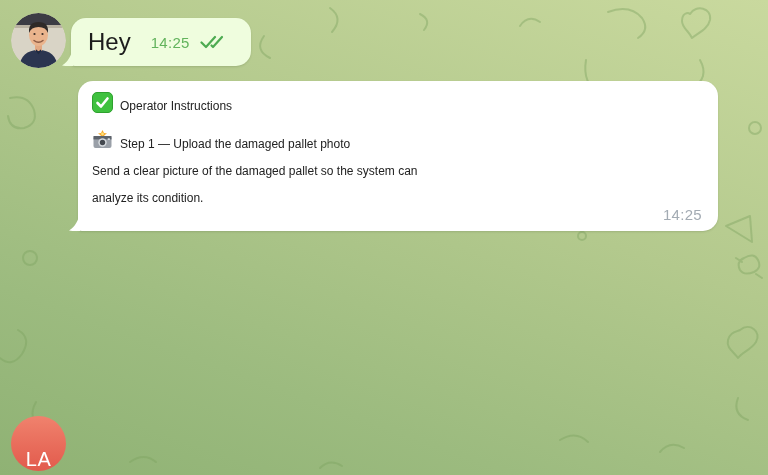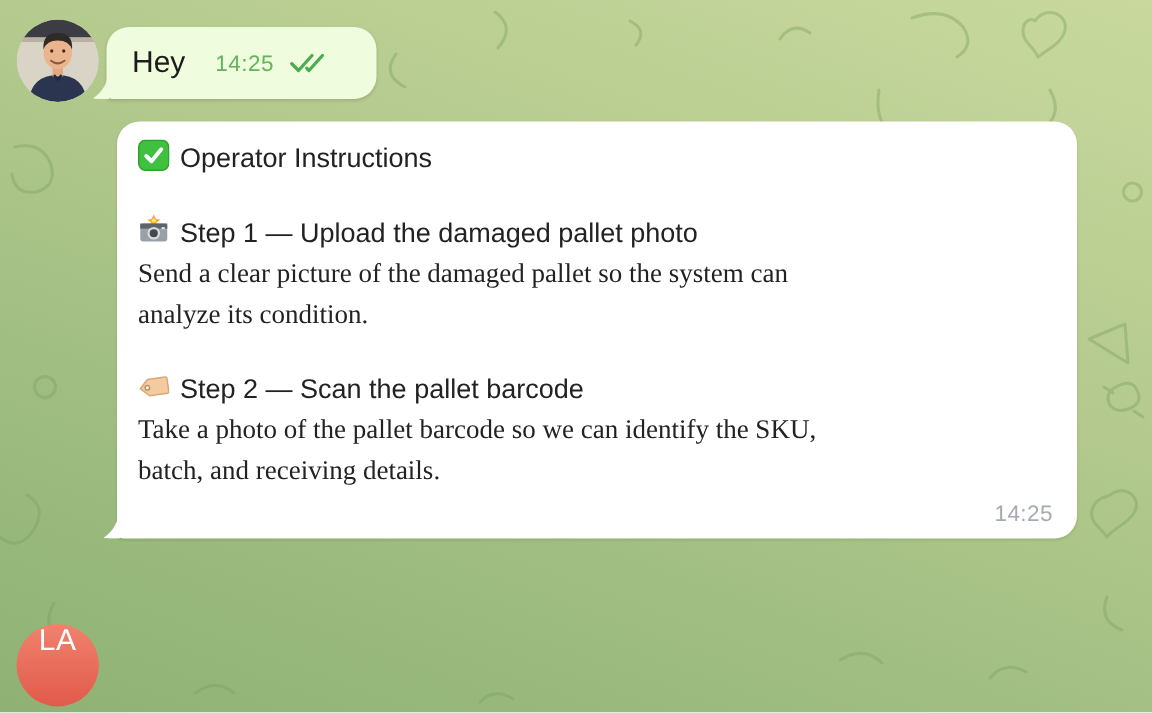--- a/index.html
+++ b/index.html
@@ -30,48 +30,48 @@
     border-radius: 15px;
     border-bottom-left-radius: 4px;
     display: flex; align-items: center;
     padding: 0 15px 0 17px;
     box-shadow: 0 1px 2px rgba(60,80,40,.18);
   }
   .bubble-out .tail, .bubble-in .tail {
     position: absolute; left: -9px; bottom: 0;
     width: 11px; height: 20px;
   }
-  .msg-text { font-size: 20px; color: #1c1c1c; }
+  .msg-text { font-size: 24px; color: #1c1c1c; }
   .time-green {
     font-size: 15px; color: #62b35c;
     margin-left: 20px; letter-spacing: .3px;
   }
   .checks { margin-left: 10px; display: inline-flex; }
 
   
   .avatar-initials {
     position: absolute; left: 11px; top: 416px;
     width: 55px; height: 55px; border-radius: 50%;
     background: linear-gradient(180deg, #f0826d 0%, #e25a4c 100%);
     color: #ffffff; font-size: 20px; font-weight: 400;
-    display: flex; align-items: flex-start; justify-content: center;
+    display: flex; align-items: flex-end; justify-content: center;
     cursor: pointer; letter-spacing: .5px;
   }
   .bubble-in {
     position: absolute; left: 78px; top: 81px;
     width: 640px;
     background: #ffffff;
     border-radius: 15px;
     border-bottom-left-radius: 4px;
     padding: 11px 16px 9px 14px;
     box-shadow: 0 1px 2px rgba(60,80,40,.18);
   }
-  .line { font-size: 18px; line-height: 27px; color: #222222; }
-  .para { margin-top: 23px; }
-  .para-body { white-space: pre-line; font-family: Liberation Serif, serif; }
+  .line { font-size: 12px; line-height: 27px; color: #222222; }
+  .para { margin-top: 10px; }
+  .para-body { white-space: pre-line; }
   .emoji {
     display: inline-block; width: 21px; height: 21px;
     vertical-align: -3px; margin-right: 7px;
   }
   .time-gray {
     position: absolute; right: 16px; bottom: 8px;
     font-size: 15px; color: #a3abb3; letter-spacing: .3px;
   }
 </style>
 </head>
@@ -175,34 +175,20 @@
             <circle cx="10.5" cy="12.5" r="4.2" fill="#d6dade"></circle>
             <circle cx="10.5" cy="12.5" r="2.7" fill="#43484f"></circle>
             <rect x="15.6" y="8.3" width="2.4" height="1.6" rx="0.6" fill="#d6dade"></rect>
           </svg>
         </span><span>Step 1 — Upload the damaged pallet photo</span>
       </div>
       <div class="line para-body">Send a clear picture of the damaged pallet so the system can
 analyze its condition.</div>
     </div>
 
-    <div class="para">
-      <div class="line">
-        <span class="emoji">
-          <svg width="21" height="21" viewBox="0 0 21 21">
-            <g transform="rotate(-8 10 11)">
-              <path d="M1.5 11 L7 5.5 L19 5.5 Q20 5.5 20 6.5 L20 15.5 Q20 16.5 19 16.5 L7 16.5 Z" fill="#f3cba0" stroke="#dca772" stroke-width="1"></path>
-              <circle cx="6.2" cy="11" r="1.5" fill="#fdf6ec" stroke="#b98c5c" stroke-width="0.9"></circle>
-            </g>
-          </svg>
-        </span><span>Step 2 — Scan the pallet barcode</span>
-      </div>
-      <div class="line para-body">Take a photo of the pallet barcode so we can identify the SKU,
-batch, and receiving details.</div>
-    </div>
 
     <div class="para">
     </div>
 
     <div class="time-gray">14:25</div>
   </div>
 
 </div>
 
 </body></html>

